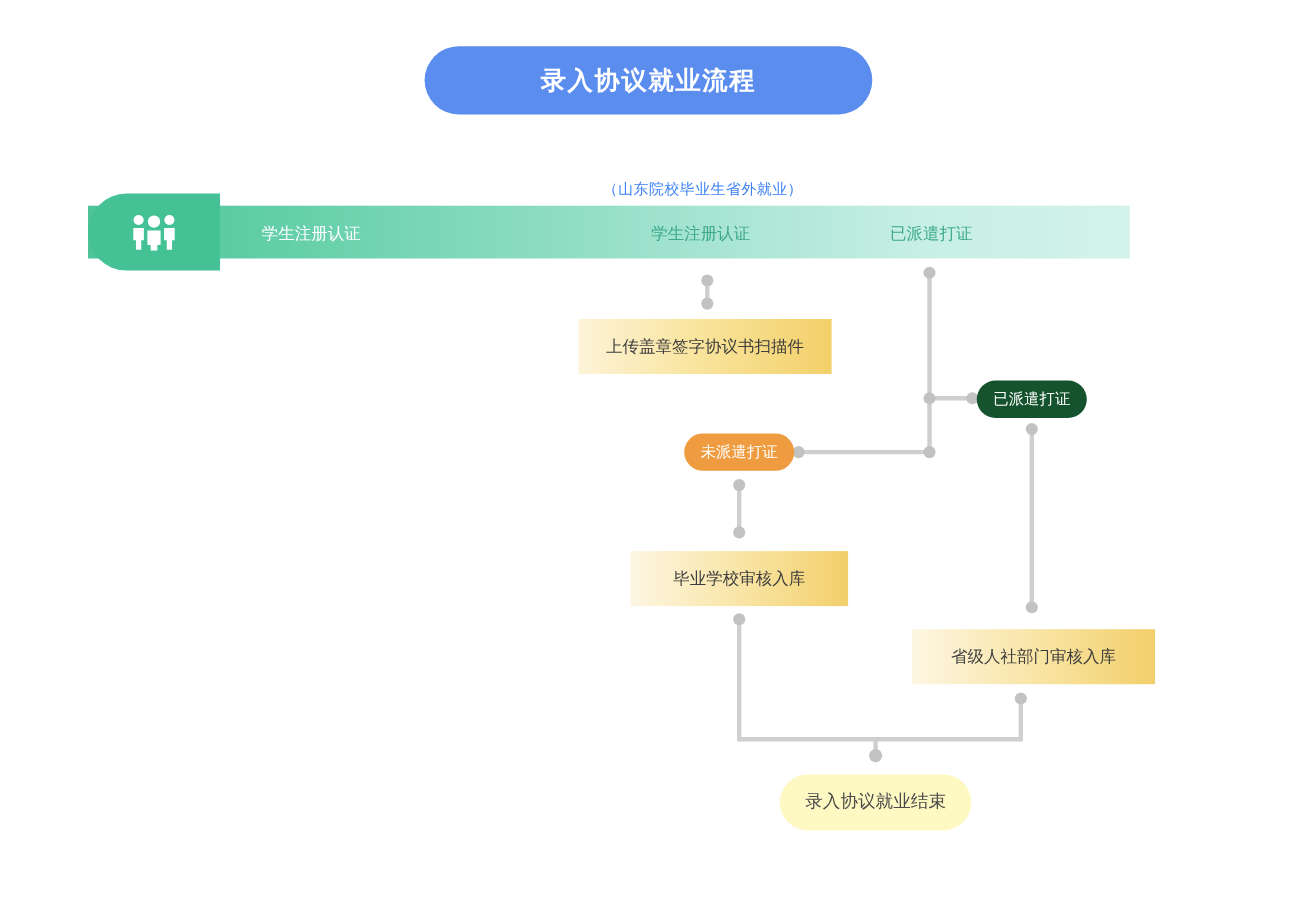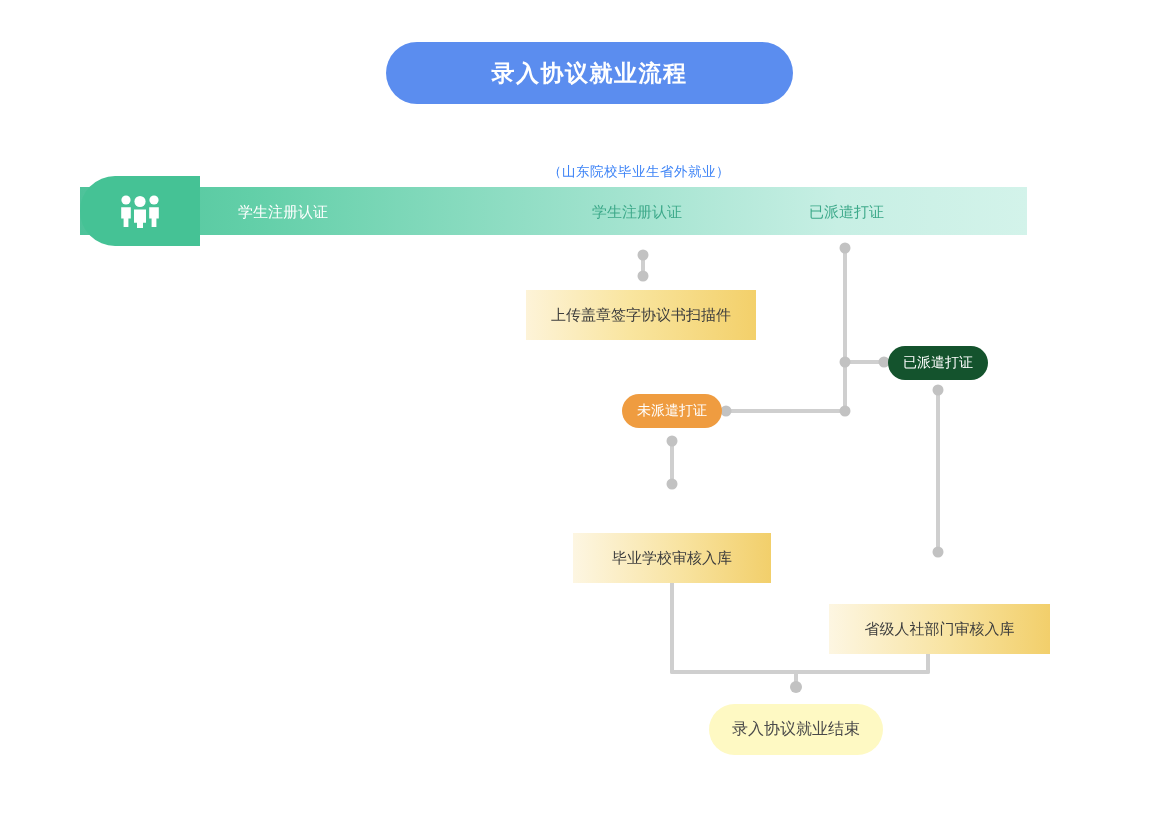--- a/index.html
+++ b/index.html
@@ -108,21 +108,20 @@
   }
   .node-rect-yellow {
     background: linear-gradient(to right, #fdf3d8 0%, #f9e59f 45%, #f3d06a 100%);
     color: #3d3d3d;
     font-size: 15px;
   }
   .node-rect-yellow-rev {
     background: linear-gradient(to right, #fdf6e2 0%, #f8e3a0 55%, #f2cf6b 100%);
     color: #3d3d3d;
     font-size: 15px;
-    margin-top: 32px;
   }
   .node-pill-orange {
     background: #ef9c40;
     color: #ffffff;
     font-size: 14px;
     border-radius: 18px;
   }
   .node-pill-blue {
     background: #14532d;
     color: #ffffff;

